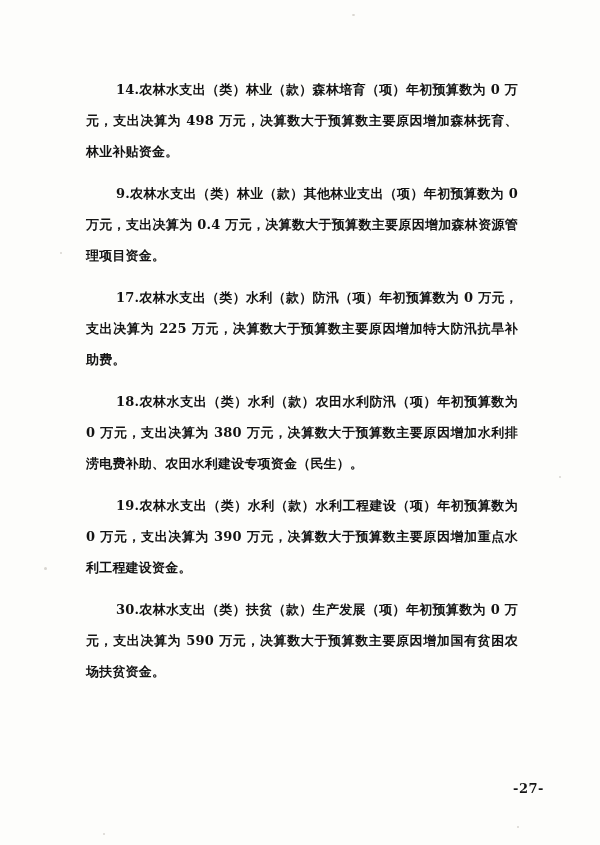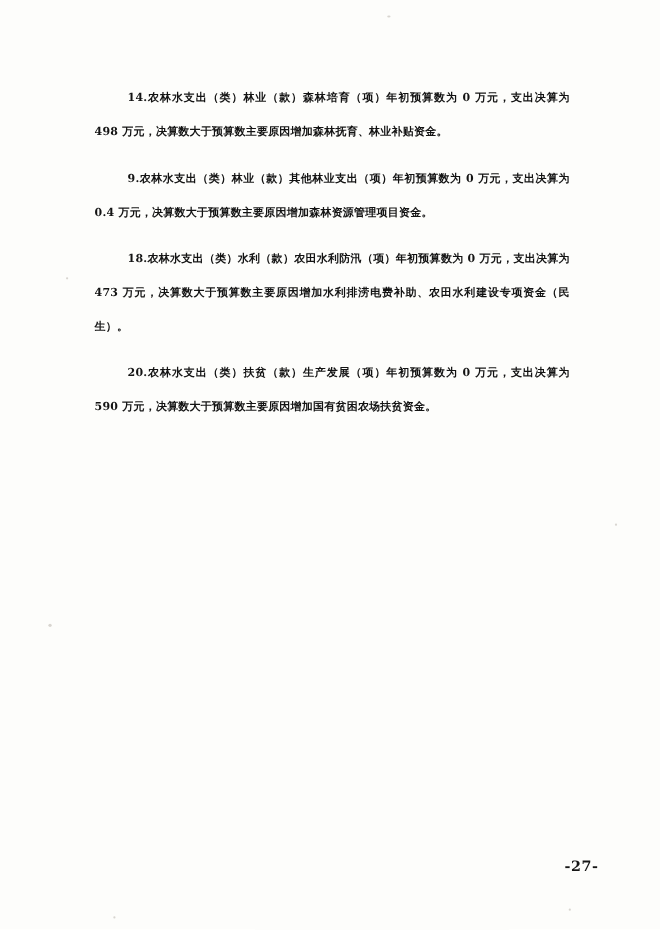--- a/index.html
+++ b/index.html
@@ -35,21 +35,21 @@
 
   .body-block {
     position: absolute;
     left: 86px;
     top: 74px;
     width: 432px;
   }
   .para {
     margin: 0 0 11px 0;
     color: #131313;
-    font-size: 10px;
+    font-size: 13px;
     line-height: 31px;
     text-align: justify;
     text-justify: inter-ideograph;
     text-indent: 30px;
     letter-spacing: 0.2px;
     font-weight: 600;
     font-family: "DejaVu Serif", "Liberation Serif", serif;
   }
   .page-number {
     position: absolute;
@@ -70,19 +70,21 @@
   <span class="speck s1"></span>
   <span class="speck s2"></span>
   <span class="speck s3"></span>
   <span class="speck s4"></span>
   <span class="speck s5"></span>
   <span class="speck s6"></span>
 
   <div class="body-block">
     <p class="para">14.农林水支出（类）林业（款）森林培育（项）年初预算数为 0 万元，支出决算为 498 万元，决算数大于预算数主要原因增加森林抚育、林业补贴资金。</p>
     <p class="para">9.农林水支出（类）林业（款）其他林业支出（项）年初预算数为 0 万元，支出决算为 0.4 万元，决算数大于预算数主要原因增加森林资源管理项目资金。</p>
-    <p class="para">18.农林水支出（类）水利（款）农田水利防汛（项）年初预算数为 0 万元，支出决算为 473 万元，决算数大于预算数主要原因增加水利排涝电费补助、农田水利建设专项资金（民生）。</p>
-    <p class="para">20.农林水支出（类）扶贫（款）生产发展（项）年初预算数为 0 万元，支出决算为 590 万元，决算数大于预算数主要原因增加国有贫困农场扶贫资金。</p>
+    <p class="para">17.农林水支出（类）水利（款）防汛（项）年初预算数为 0 万元，支出决算为 225 万元，决算数大于预算数主要原因增加特大防汛抗旱补助费。</p>
+    <p class="para">18.农林水支出（类）水利（款）农田水利防汛（项）年初预算数为 0 万元，支出决算为 380 万元，决算数大于预算数主要原因增加水利排涝电费补助、农田水利建设专项资金（民生）。</p>
+    <p class="para">19.农林水支出（类）水利（款）水利工程建设（项）年初预算数为 0 万元，支出决算为 390 万元，决算数大于预算数主要原因增加重点水利工程建设资金。</p>
+    <p class="para">30.农林水支出（类）扶贫（款）生产发展（项）年初预算数为 0 万元，支出决算为 590 万元，决算数大于预算数主要原因增加国有贫困农场扶贫资金。</p>
   </div>
 
   <div class="page-number">-27-</div>
 
 </div>
 
 </body></html>

